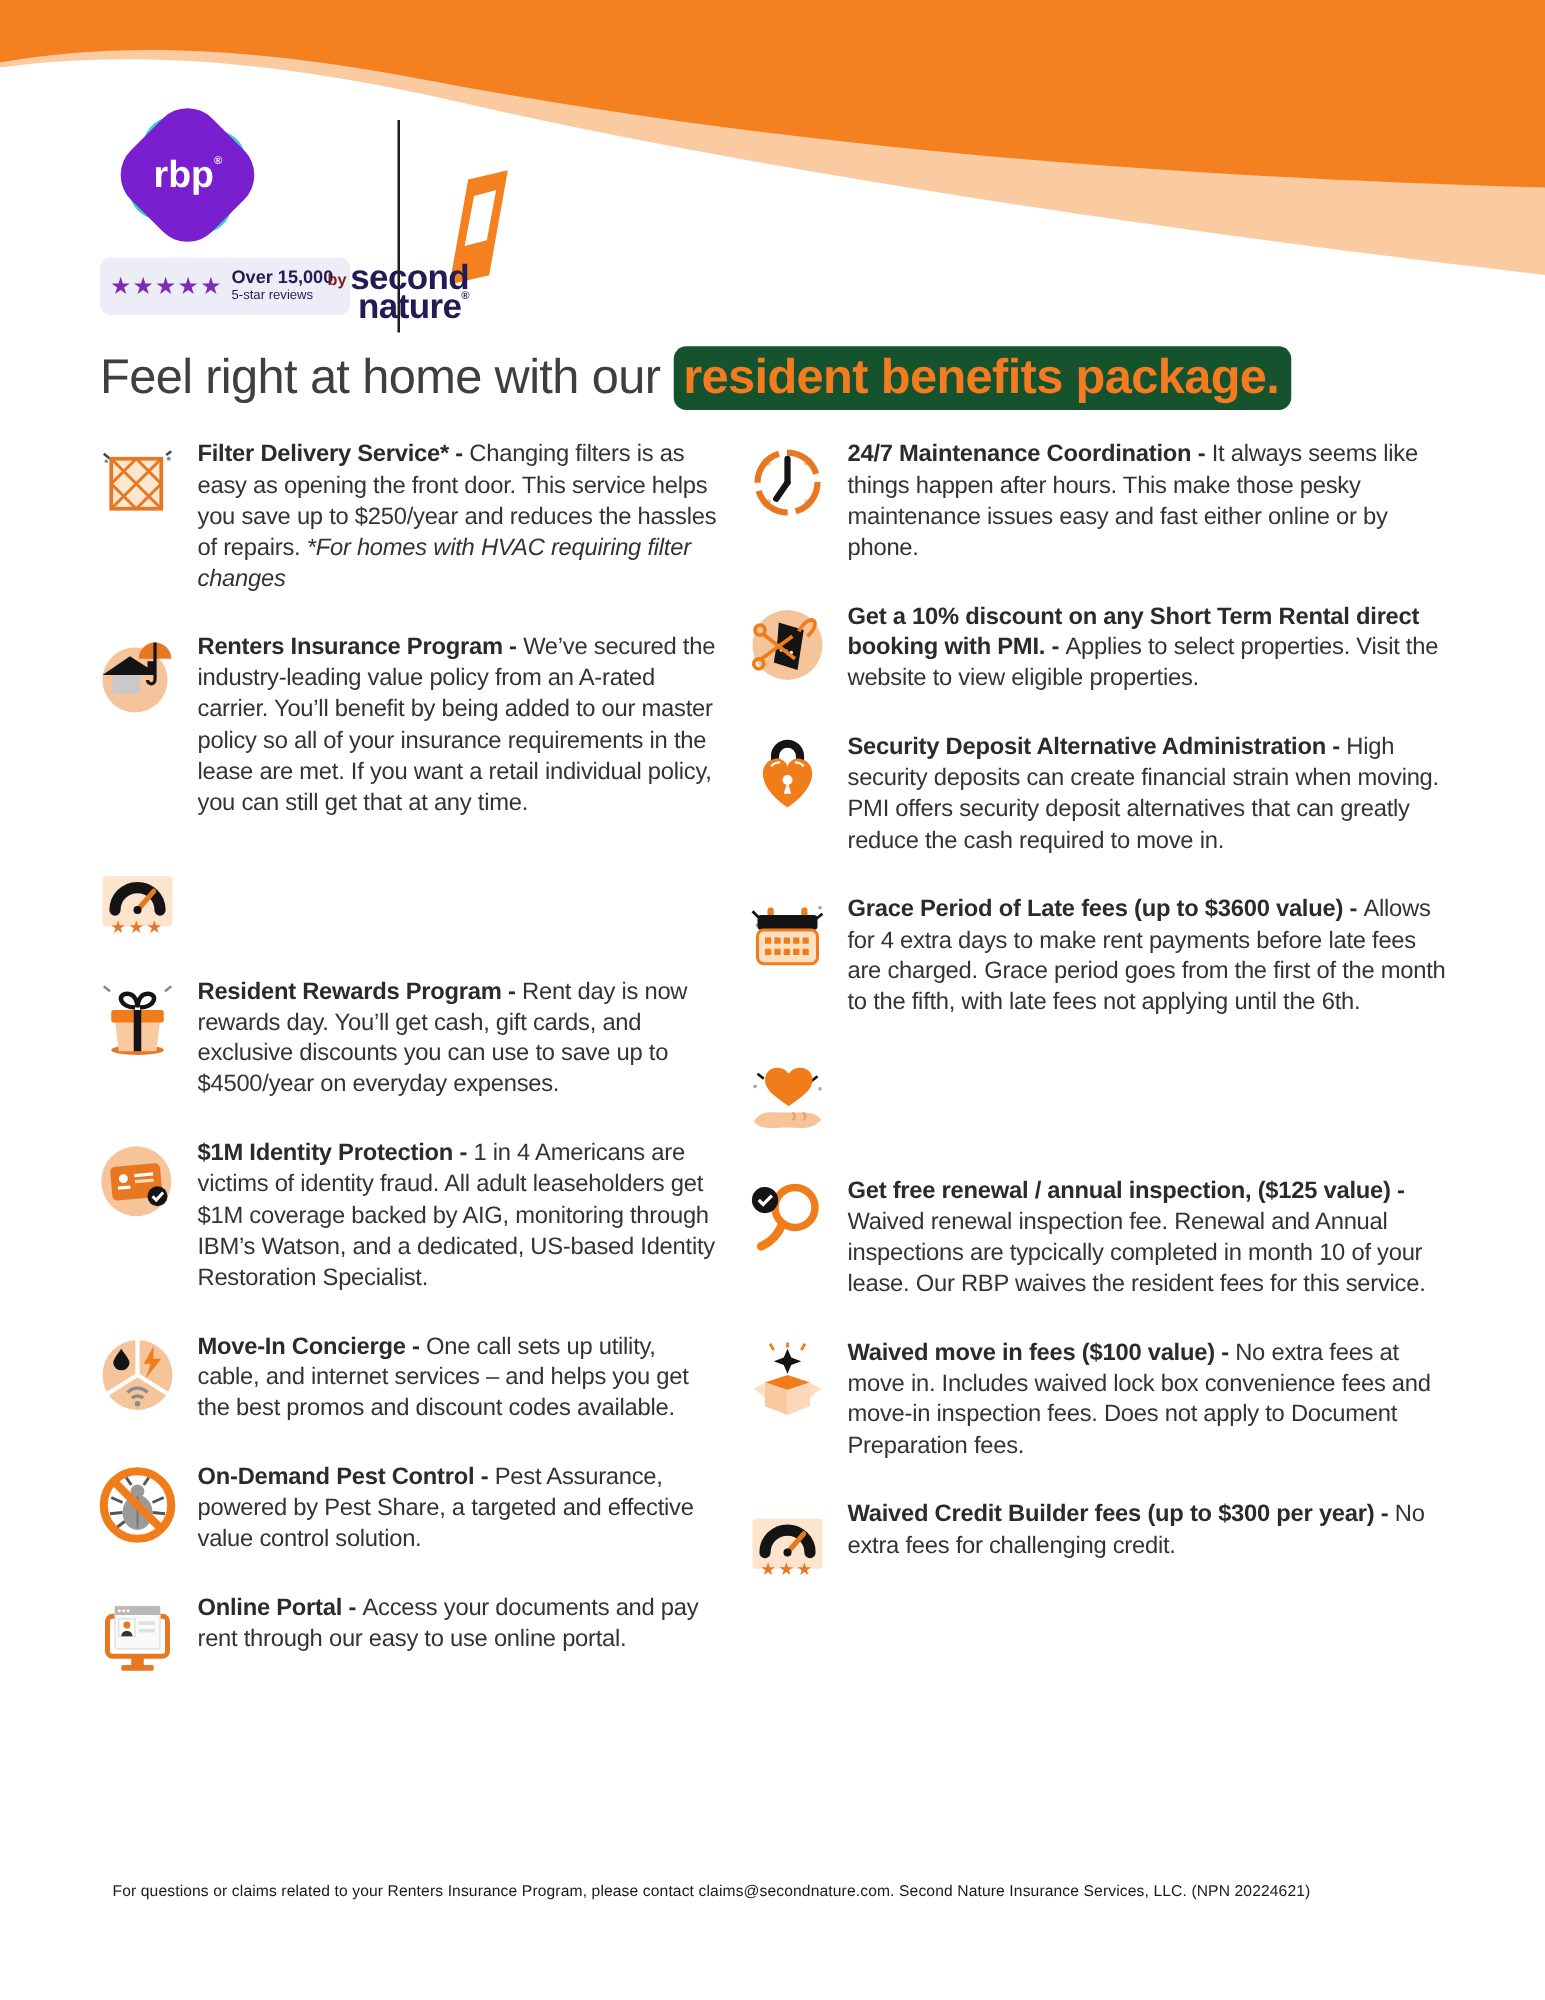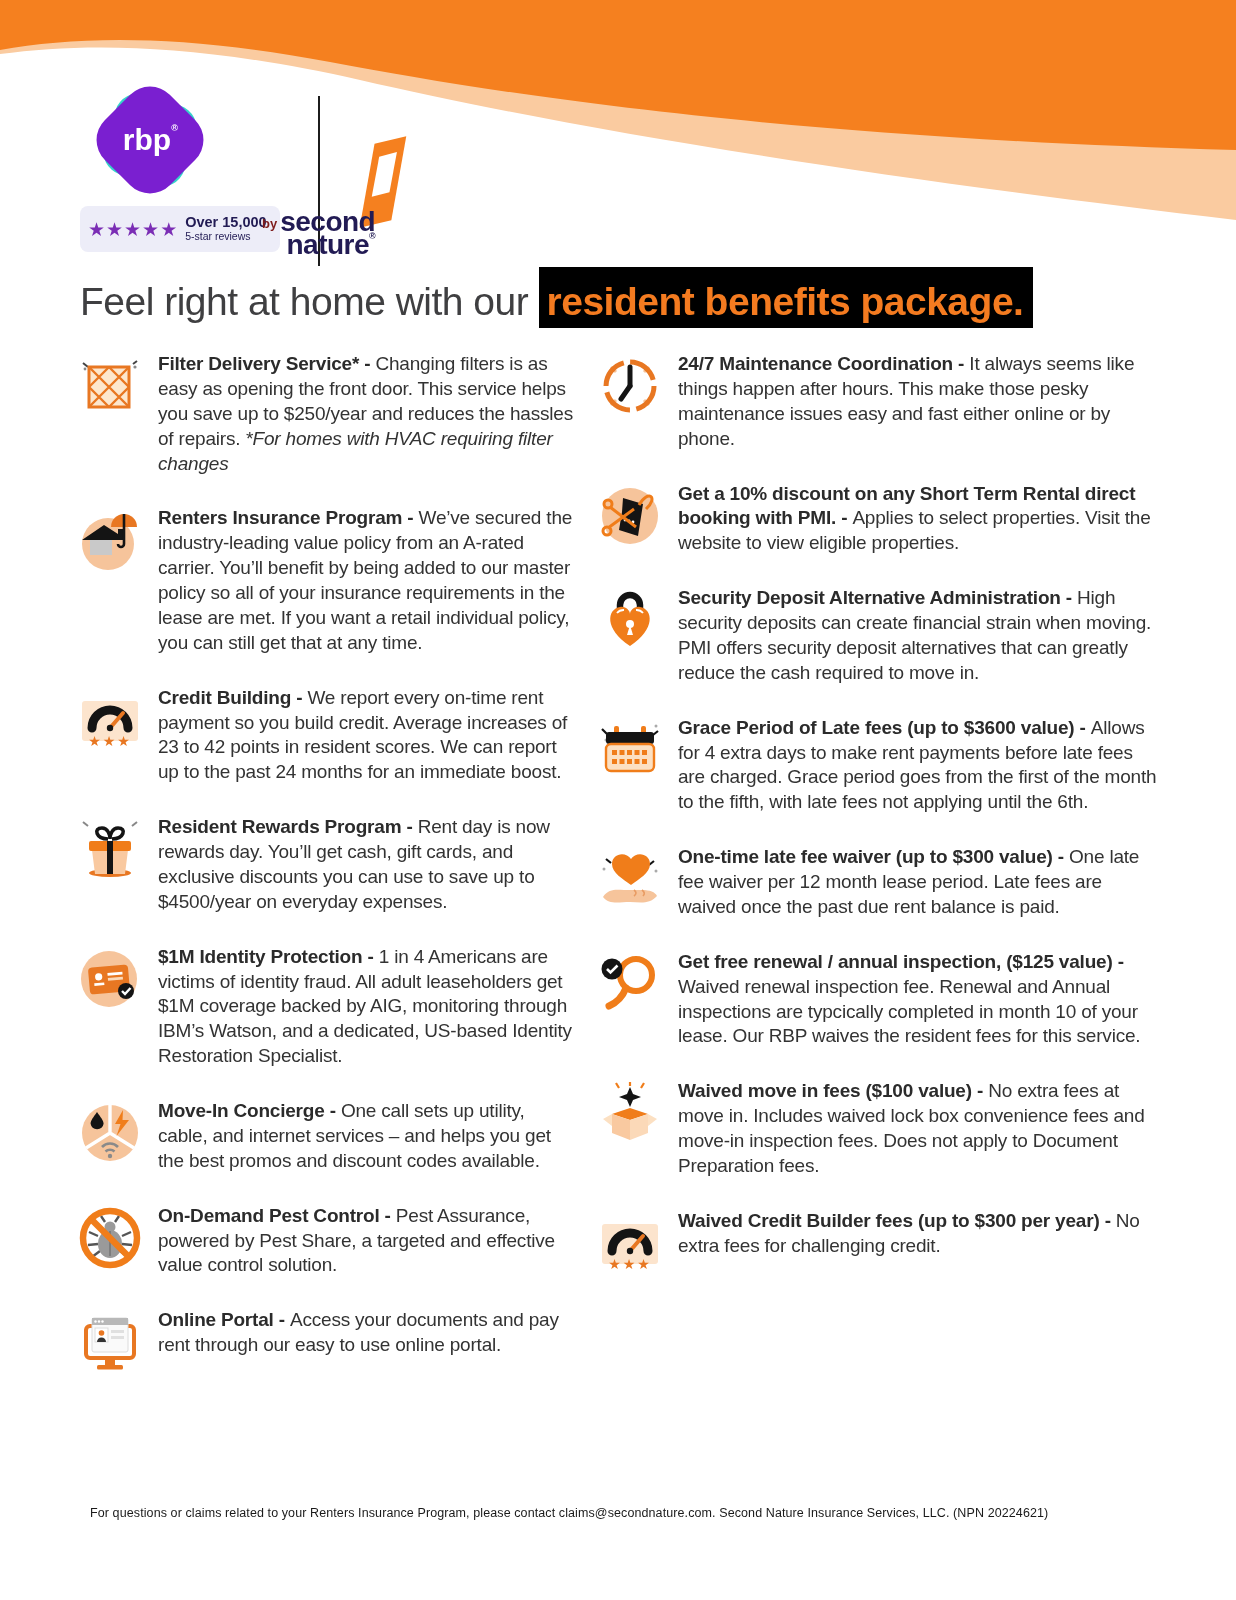--- a/index.html
+++ b/index.html
@@ -32,21 +32,21 @@
   .pmi{display:flex;margin-top:36px;align-items:flex-start;}
   .pmi-flag{width:56px;height:98px;margin-top:4px;}
   .pmi-word{font-family:"DejaVu Sans",sans-serif;font-size:96px;font-weight:800;color:#161616;
     line-height:.78;letter-spacing:-4px;margin-left:8px;}
   .pmi-tm{font-size:10px;font-weight:700;color:#161616;vertical-align:bottom;letter-spacing:0;}
 
   
   .heading{position:absolute;top:280px;left:80px;width:1130px;white-space:nowrap;
     font-size:39px;letter-spacing:-.5px;}
   .heading-prefix{color:#3f3f41;font-weight:500;}
-  .heading-highlight{color:#F47B20;background:#000000;font-weight:700;padding:13px 10px 5px 8px;border-radius:0;}
+  .heading-highlight{color:#F47B20;background:#14532d;font-weight:700;padding:3px 10px 5px 8px;border-radius:10px;}
 
   
   .columns{position:absolute;top:352px;left:78px;width:1080px;display:flex;}
   .col-left{width:496px;margin-right:24px;flex:0 0 auto;}
   .col-right{flex:1;}
   .benefit-item{display:flex;align-items:flex-start;margin-bottom:30px;}
   .benefit-icon{flex:0 0 64px;width:64px;height:64px;margin-right:16px;margin-top:2px;}
   .benefit-icon svg{width:100%;height:100%;display:block;}
   .benefit-text{margin:0;font-size:19px;line-height:1.31;color:#333;letter-spacing:-.2px;}
   .benefit-title{font-weight:700;color:#2b2b2b;}
@@ -131,21 +131,20 @@
       <div class="benefit-item">
         <div class="benefit-icon">
           <svg viewBox="0 0 64 64">
             <rect x="4" y="13" width="56" height="40" rx="3" fill="#FCE4CD"></rect>
             <path d="M14 40 A18 18 0 0 1 50 40" stroke="#141414" stroke-width="9" fill="none" stroke-linecap="round"></path>
             <line x1="32" y1="40" x2="45" y2="25" stroke="#E87722" stroke-width="4" stroke-linecap="round"></line>
             <circle cx="32" cy="40" r="3.2" fill="#141414"></circle>
             <text x="32" y="58" font-size="14" fill="#E87722" text-anchor="middle" font-family="DejaVu Sans,sans-serif" letter-spacing="2">★★★</text>
           </svg>
         </div>
-        <p class="benefit-text"><span class="benefit-title">Credit Building</span><span class="benefit-sep"> - </span><span class="benefit-desc">We report every on-time rent payment so you build credit. Average increases of 23 to 42 points in resident scores. We can report up to the past 24 months for an immediate boost.</span></p>
       </div>
       <div class="benefit-item">
         <div class="benefit-icon">
           <svg viewBox="0 0 64 64">
             <path d="M10 9 l-5-4 M54 9 l5-4" stroke="#888" stroke-width="2"></path>
             <ellipse cx="32" cy="56" rx="21" ry="4" fill="#E87722"></ellipse>
             <path d="M14 33 L50 33 L47 57 L17 57 Z" fill="#F9C9A0"></path>
             <rect x="11" y="24" width="42" height="10" rx="2" fill="#F07D1A"></rect>
             <rect x="29" y="24" width="6" height="33" fill="#141414"></rect>
             <path d="M30 22 C18 22 15 11 24 11 C30 11 32 18 32 22 C32 18 34 11 40 11 C49 11 46 22 34 22" fill="none" stroke="#141414" stroke-width="3.6"></path>
@@ -287,21 +286,20 @@
         <div class="benefit-icon">
           <svg viewBox="0 0 64 64">
             <path d="M8 12 l5 4 M56 14 l-5 4" stroke="#141414" stroke-width="2.2"></path>
             <circle cx="6" cy="22" r="1.5" fill="#aaa"></circle>
             <circle cx="58" cy="24" r="1.5" fill="#aaa"></circle>
             <path d="M33 12 C28 4 14 6 14 17 C14 26 25 32 33 38 C41 32 52 26 52 17 C52 6 38 4 33 12Z" fill="#F07D1A"></path>
             <path d="M5 50 C11 41 19 43 26 43 L44 43 C52 43 57 45 59 49 C51 58 41 55 32 55 C21 55 11 58 5 50Z" fill="#F6C49B"></path>
             <path d="M36 43 q4 3 0 6 M44 43 q4 3 1 6" stroke="#E89B62" stroke-width="1.6" fill="none"></path>
           </svg>
         </div>
-        <p class="benefit-text"><span class="benefit-title">One-time late fee waiver (up to $300 value)</span><span class="benefit-sep"> - </span><span class="benefit-desc">One late fee waiver per 12 month lease period. Late fees are waived once the past due rent balance is paid.</span></p>
       </div>
       <div class="benefit-item">
         <div class="benefit-icon">
           <svg viewBox="0 0 64 64">
             <circle cx="38" cy="23" r="16" fill="none" stroke="#F07D1A" stroke-width="6"></circle>
             <path d="M28 36 C24 46 18 51 11 54" stroke="#F07D1A" stroke-width="7" fill="none" stroke-linecap="round"></path>
             <circle cx="14" cy="17" r="10.5" fill="#141414"></circle>
             <path d="M9 17 l3.5 3.5 l7-7" stroke="#fff" stroke-width="2.6" fill="none"></path>
           </svg>
         </div>

